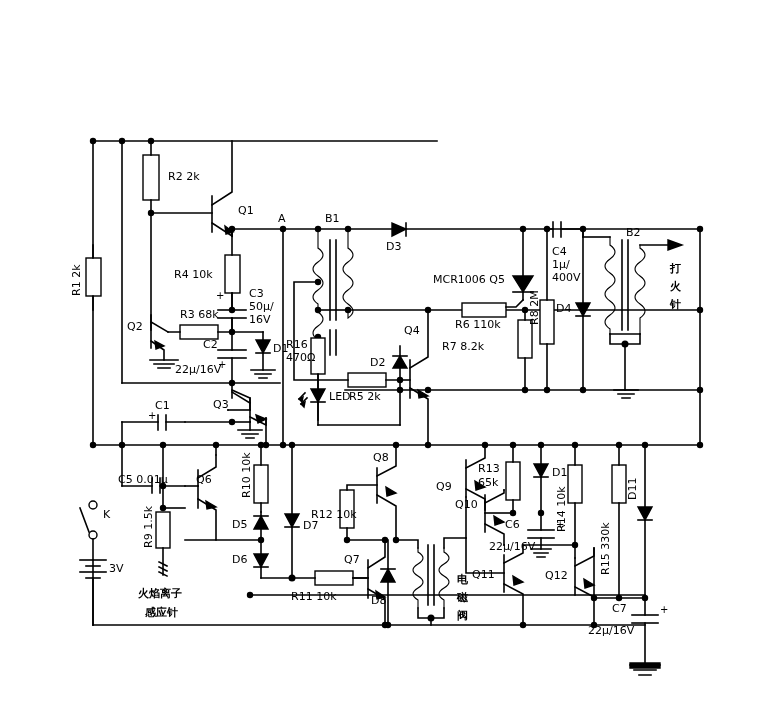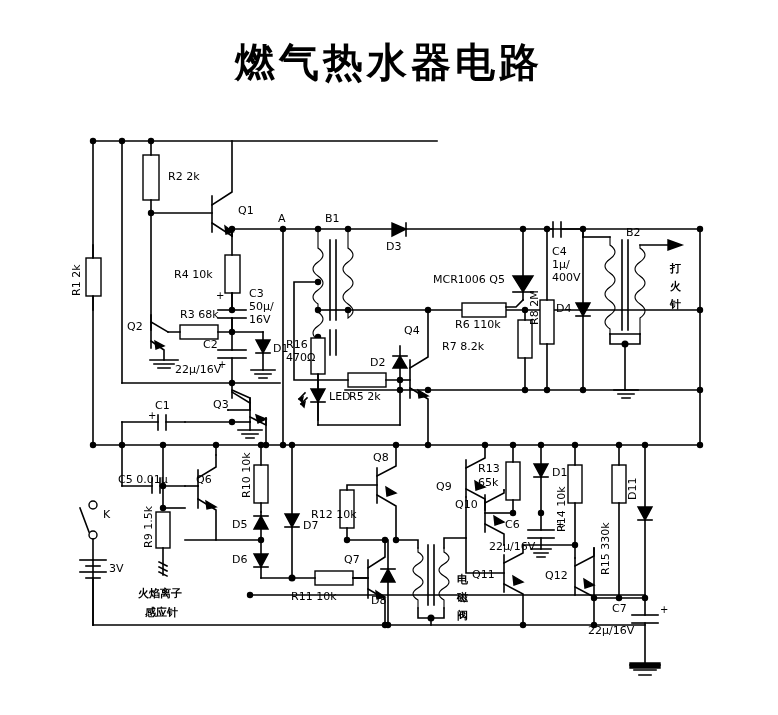--- a/index.html
+++ b/index.html
@@ -19,21 +19,20 @@
   .w{stroke:#000;stroke-width:1.6;fill:none;stroke-linecap:square;}
   .wt{stroke:#000;stroke-width:1.1;fill:none;stroke-linecap:square;}
   .comp{stroke:#000;stroke-width:1.4;fill:#fff;}
   .compf{stroke:#000;stroke-width:1.4;fill:#000;}
 </style>
 </head>
 <body>
 
 <div id="root">
 
-  <div id="title">燃气热水器电路</div>
 
   <svg width="778" height="715" viewBox="0 0 778 715">
 
     <path class="w" d="M93 141 H437"></path>
 
     <path class="w" d="M93 141 V445"></path>
 
     <path class="w" d="M122 141 V383"></path>
     <path class="w" d="M122 383 H280"></path>
 

